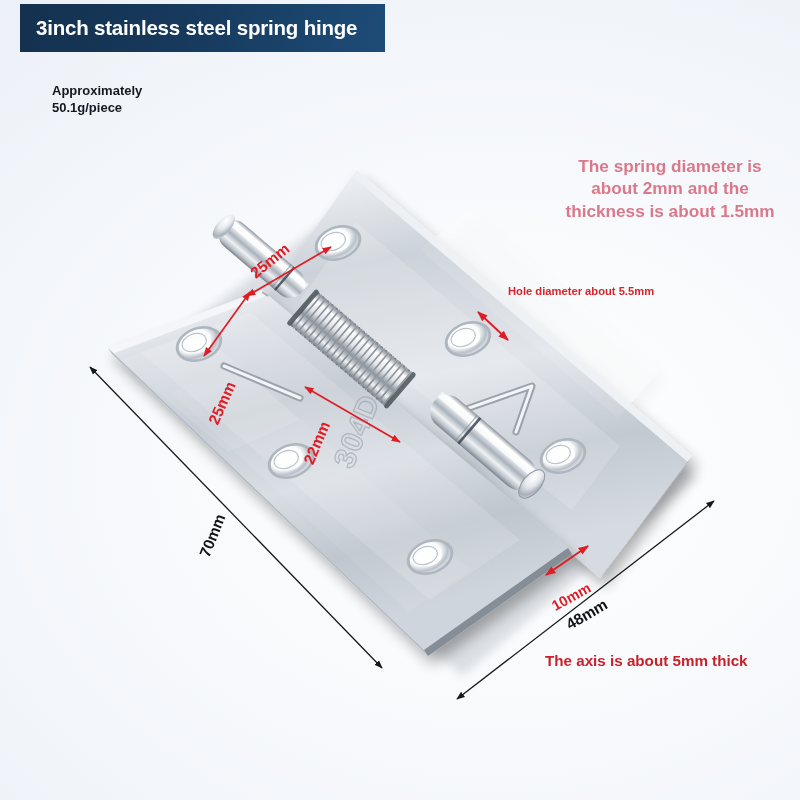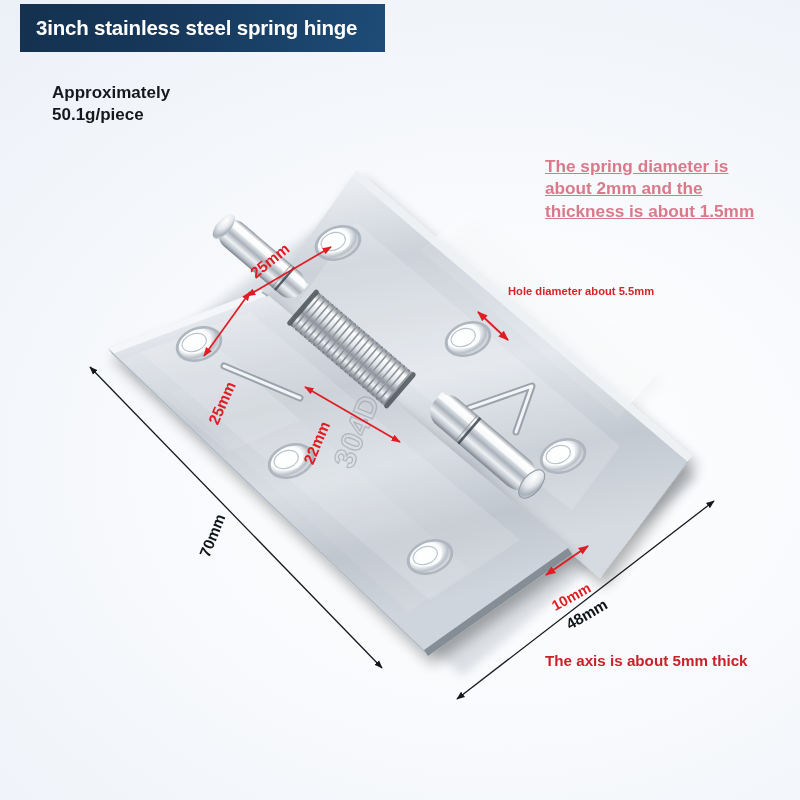--- a/index.html
+++ b/index.html
@@ -19,28 +19,28 @@
     display:flex;align-items:center;
   }
   #banner-title{
     color:#ffffff;font-size:20.5px;font-weight:bold;letter-spacing:-0.2px;
     padding-left:16px;white-space:nowrap;
     font-family:"Liberation Sans",sans-serif;
   }
   
   #weight-note{
     position:absolute;left:52px;top:82px;
-    color:#15181c;font-size:17px;font-weight:bold;line-height:1.32;
+    color:#15181c;font-size:13px;font-weight:bold;line-height:1.32;
     white-space:pre-line;
   }
   
   .anno{position:absolute;font-weight:bold;white-space:pre-line;}
   #anno-spring{
-    left:545px;top:155px;width:250px;
-    color:#d9798a;font-size:17.2px;line-height:1.3;text-decoration:underline;
+    left:545px;top:155px;width:250px;text-align:center;
+    color:#d9798a;font-size:17.2px;line-height:1.3;
   }
   #anno-hole{
     left:508px;top:285px;color:#d8232a;font-size:11.2px;white-space:nowrap;
   }
   #anno-axis{
     left:545px;top:652px;color:#c9202a;font-size:15.2px;white-space:nowrap;
   }
   
   .dim{position:absolute;font-weight:bold;white-space:nowrap;
        transform-origin:0 0;}

